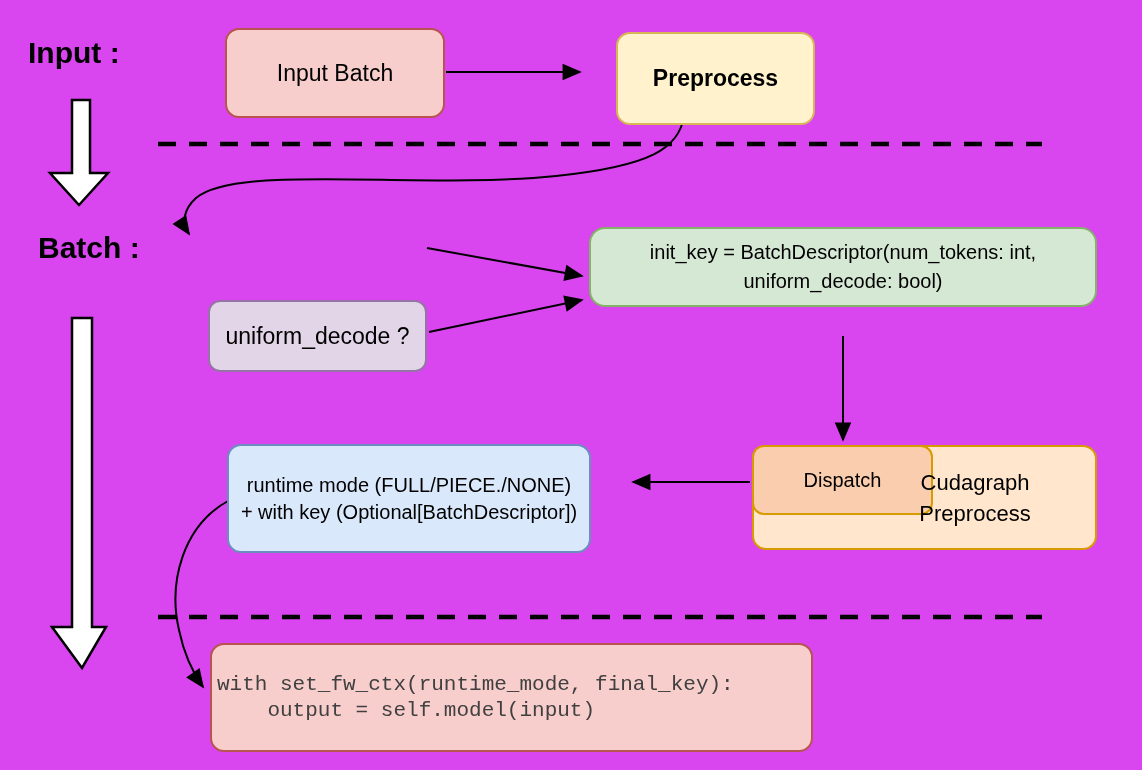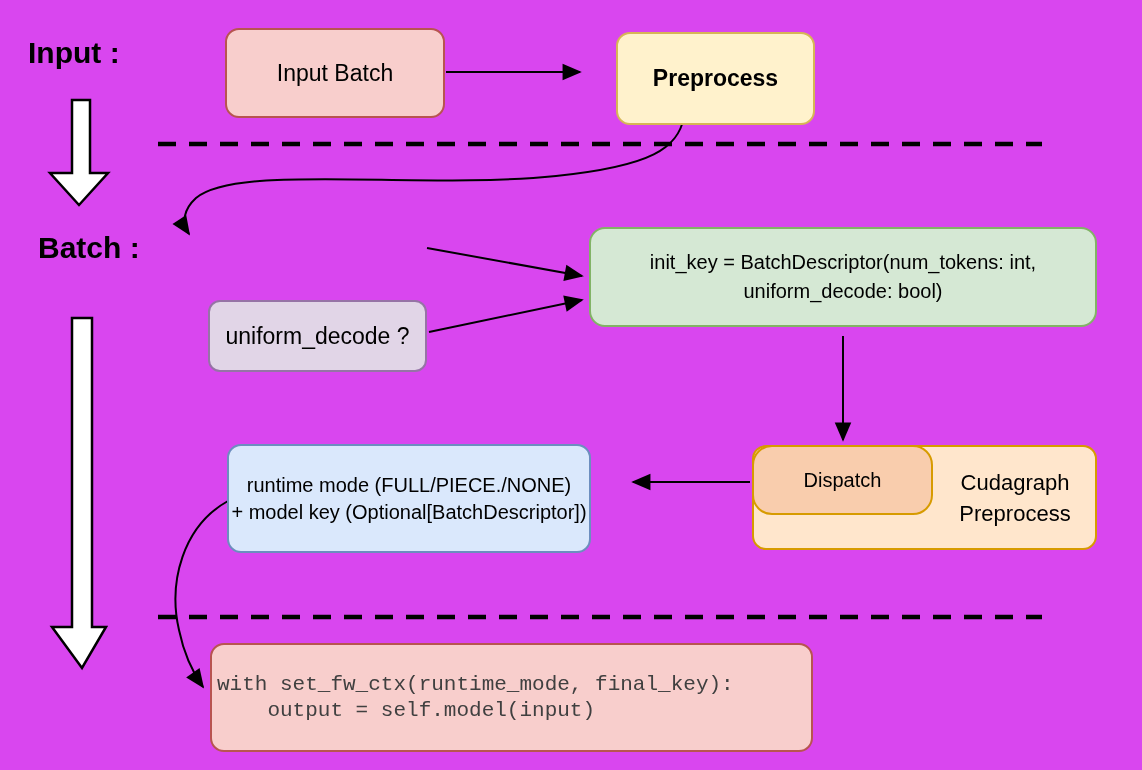--- a/index.html
+++ b/index.html
@@ -35,31 +35,31 @@
     color: #000000;
     white-space: nowrap;
   }
   
   .red    { background: #F8CECC; border-color: #B85450; text-align: center; }
   .yellow { background: #FFF2CC; border-color: #D6B656; }
   .purple { background: #E1D5E7; border-color: #9673A6; border-radius: 12px; }
   .green  { background: #D5E8D4; border-color: #82B366; border-radius: 16px; }
   .blue   { background: #DAE8FC; border-color: #6C8EBF; }
   .orange-outer { background: #FFE6CC; border-color: #D79B00; }
-  .orange-inner { background: #F9CDAD; border-color: #D79B00; border-radius: 20px; }
+  .orange-inner { background: #F9CDAD; border-color: #D79B00; border-radius: 12px; }
 
   #input-batch    { left: 225px; top: 28px;  width: 220px; height: 90px;  font-size: 23px; }
   #preprocess     { left: 616px; top: 32px;  width: 199px; height: 93px;  font-size: 23px; font-weight: bold; }
   #cg-padding     { left: 208px; top: 210px; width: 217px; height: 71px;  font-size: 23px; }
   #uniform-decode { left: 208px; top: 300px; width: 219px; height: 72px;  font-size: 23px; border-radius: 12px; }
-  #init-key       { left: 589px; top: 227px; width: 508px; height: 100px; font-size: 20px; line-height: 29px; justify-content: center; }
+  #init-key       { left: 589px; top: 227px; width: 508px; height: 80px; font-size: 20px; line-height: 29px; justify-content: center; }
   #cudagraph-outer{ left: 752px; top: 445px; width: 345px; height: 105px; }
   #dispatch-inner { left: 752px; top: 445px; width: 181px; height: 70px;  font-size: 20px; }
   #cudagraph-text {
-    position: absolute; left: 933px; top: 445px; width: 164px; height: 105px;
+    position: absolute; left: 893px; top: 445px; width: 164px; height: 105px;
     display: flex; flex-direction: column; align-items: center; justify-content: center;
     font-size: 22px; line-height: 31px; color: #000; text-align: right;
   }
   #runtime-mode   { left: 227px; top: 444px; width: 364px; height: 109px; font-size: 20px; line-height: 27px; }
   #execute-code   {
     left: 210px; top: 643px; width: 603px; height: 109px;
     font-family: "Liberation Mono", monospace;
     font-size: 21px; line-height: 26px; color: #404040;
     align-items: flex-start; padding-left: 5px; text-align: center;
   }
@@ -122,21 +122,21 @@
   <div class="node orange-inner" id="dispatch-inner">
     <span>Dispatch</span>
   </div>
   <div id="cudagraph-text">
     <span>Cudagraph</span>
     <span>Preprocess</span>
   </div>
 
   <div class="node blue" id="runtime-mode">
     <span>runtime mode (FULL/PIECE./NONE)</span>
-    <span>+ model key (Optional[BatchDescriptor])</span>
+    <span>+ with key (Optional[BatchDescriptor])</span>
   </div>
 
   <div class="node red" id="execute-code">
     <span>with set_fw_ctx(runtime_mode, final_key):</span>
     <span>    output = self.model(input)</span>
   </div>
 
 </div>
 
 </body></html>

